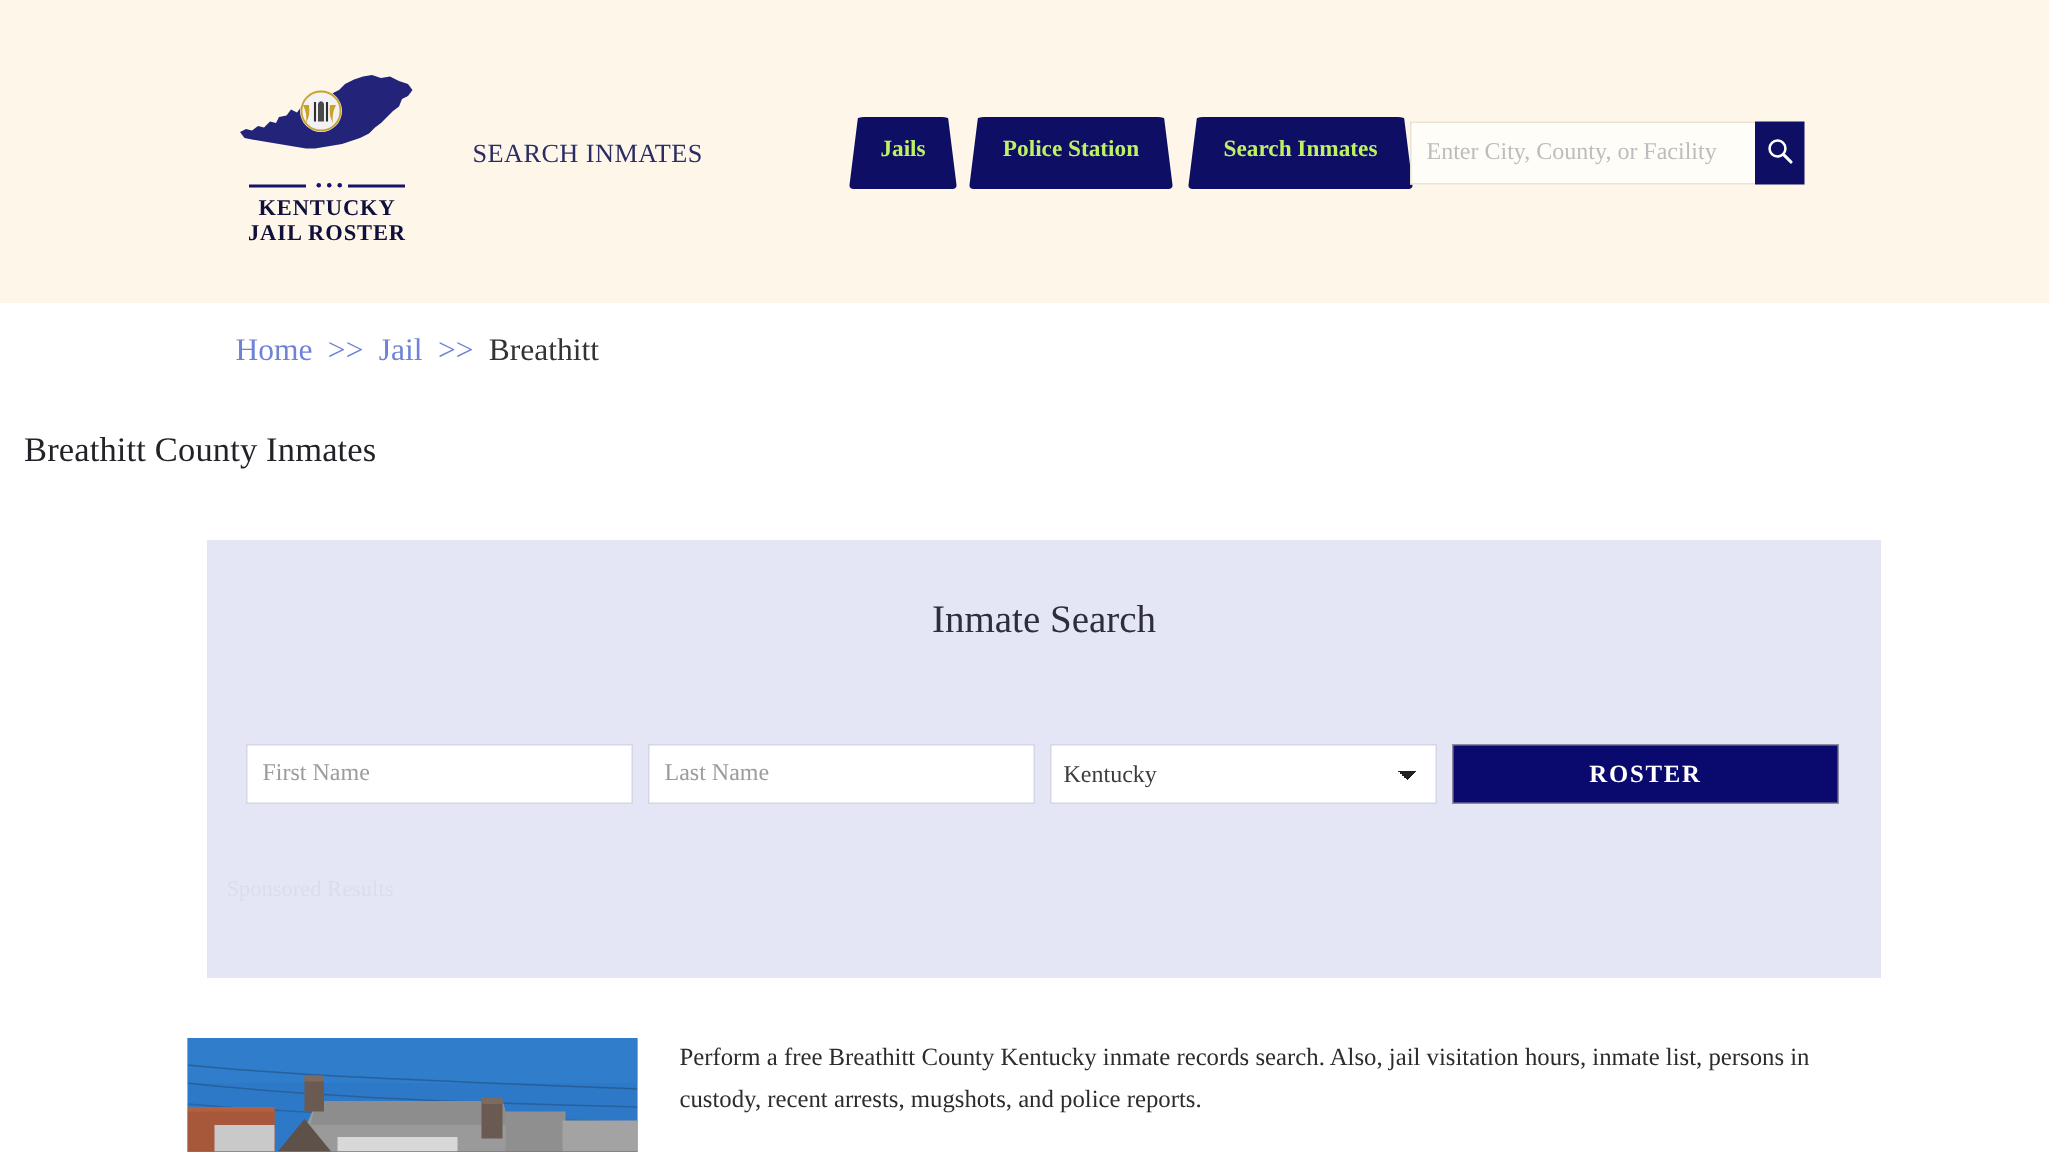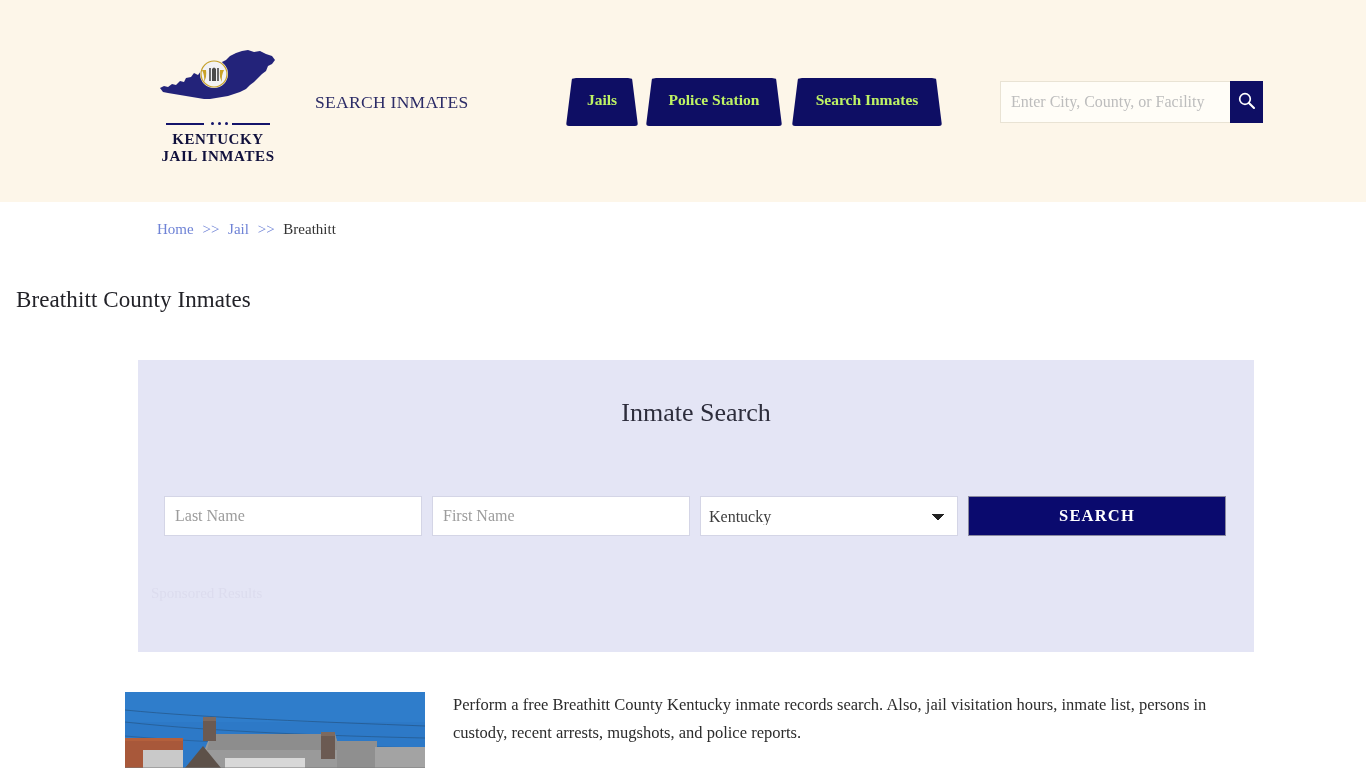--- a/index.html
+++ b/index.html
@@ -105,21 +105,21 @@
     cursor: pointer;
     white-space: nowrap;
   }
   .nav-tab.t0 { left: 0px;   width: 72px; }
   .nav-tab.t1 { left: 80px;  width: 136px; }
   .nav-tab.t2 { left: 226px; width: 150px; }
 
   
   .hdr-search {
     position: absolute;
-    left: 1000px;
+    left: 940px;
     top: 81px;
     width: 263px;
     height: 42px;
     display: flex;
   }
   .hdr-search-input {
     flex: 1 1 auto;
     height: 42px;
     border: 1px solid #e9e3d4;
     border-right: none;
@@ -141,21 +141,21 @@
     justify-content: center;
     cursor: pointer;
     padding: 0;
   }
 
   
   .breadcrumb {
     position: absolute;
     left: 157px;
     top: 221px;
-    font-size: 15px;
+    font-size: 21px;
     color: #333333;
   }
   .breadcrumb a {
     color: #6f83d6;
     text-decoration: none;
   }
   .breadcrumb .sep { color: #6f83d6; margin: 0 5px; }
   .breadcrumb .current { color: #333333; }
 
   
@@ -305,21 +305,21 @@
         </svg>
       </div>
       <div class="logo-divider">
         <span class="bar l"></span>
         <span class="dot d1"></span>
           <span class="dot d2"></span>
           <span class="dot d3"></span>
         <span class="bar r"></span>
       </div>
       <div class="logo-name">KENTUCKY</div>
-      <div class="logo-name">JAIL INMATES</div>
+      <div class="logo-name">JAIL ROSTER</div>
     </div>
 
     <div class="tagline">SEARCH INMATES</div>
 
     <div class="nav-tabs">
       <div class="nav-tab t0">Jails</div>
       <div class="nav-tab t1">Police Station</div>
       <div class="nav-tab t2">Search Inmates</div>
     </div>
 
@@ -345,26 +345,26 @@
   <span class="sep">&gt;&gt;</span>
   <span class="current">Breathitt</span>
 </div>
 
 <h1 class="page-title">Breathitt County Inmates</h1>
 
 <div class="search-panel">
   <div class="panel-title">Inmate Search</div>
 
   <div class="panel-form">
+    <input class="f-input f-first" type="text" placeholder="First Name" style="">
     <input class="f-input f-last" type="text" placeholder="Last Name" style="">
-    <input class="f-input f-first" type="text" placeholder="First Name" style="">
     <select class="f-state">
       <option>Kentucky</option>
     </select>
-    <button class="f-search-btn">SEARCH</button>
+    <button class="f-search-btn">ROSTER</button>
   </div>
 </div>
 <div class="sponsored">Sponsored Results</div>
 
 <div class="content-photo">
   <svg width="300" height="76" viewBox="0 0 300 76" xmlns="http://www.w3.org/2000/svg">
     <rect x="0" y="0" width="300" height="76" fill="#2d79c7"></rect>
     <rect x="0" y="0" width="300" height="30" fill="#2f7dcb"></rect>
     <path d="M0,18 C80,26 200,30 300,34" stroke="#23527f" stroke-width="1" fill="none" opacity="0.65"></path>
     <path d="M0,30 C90,40 210,44 300,46" stroke="#23527f" stroke-width="1" fill="none" opacity="0.6"></path>

